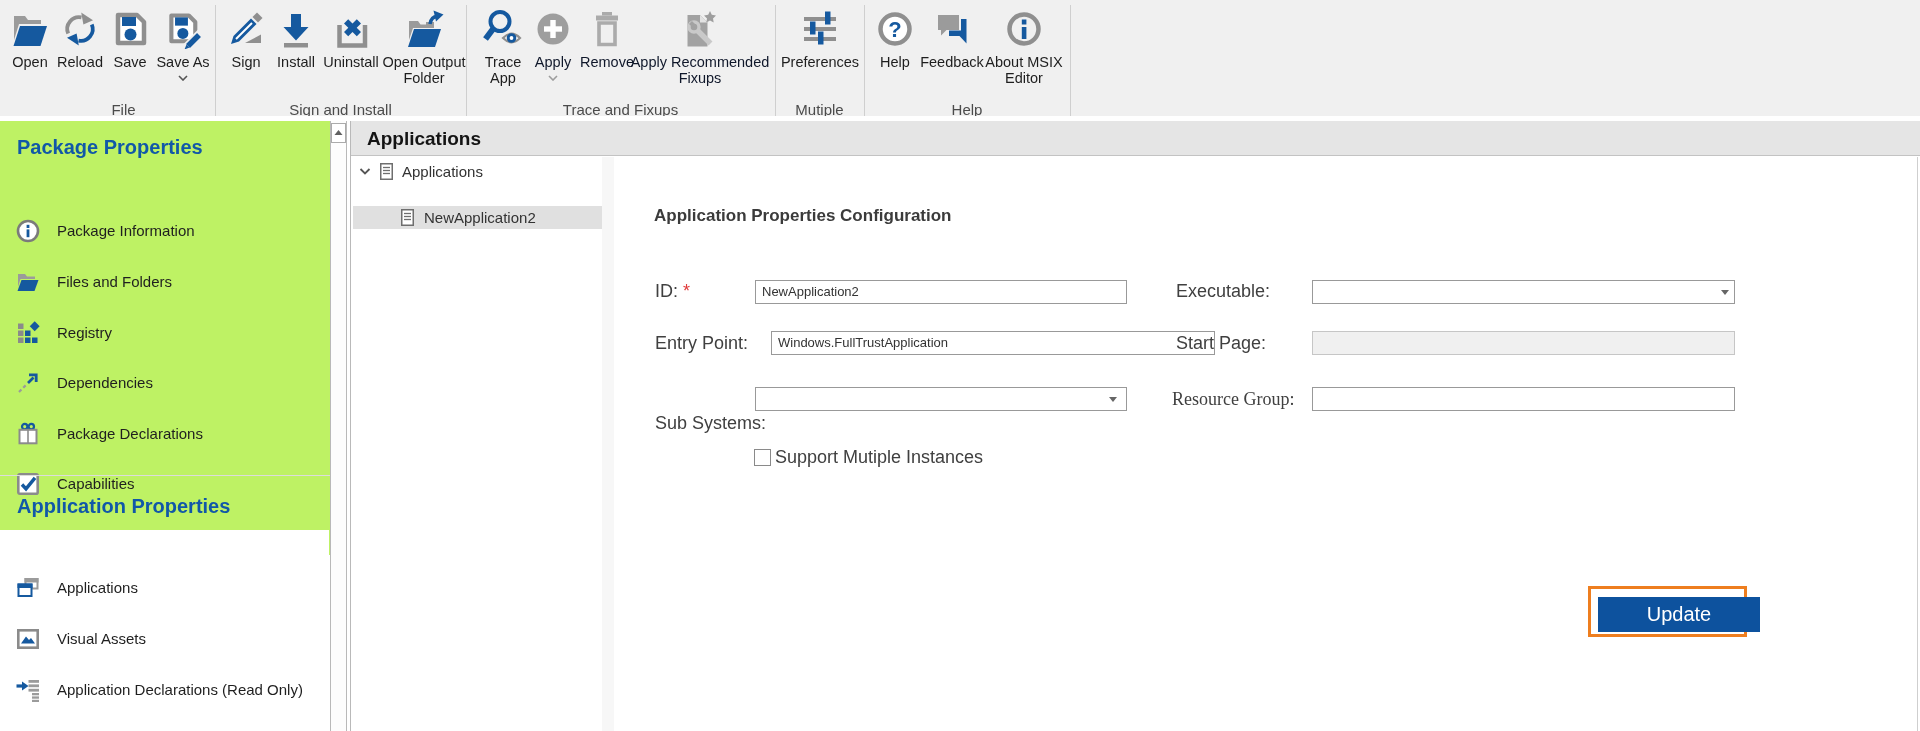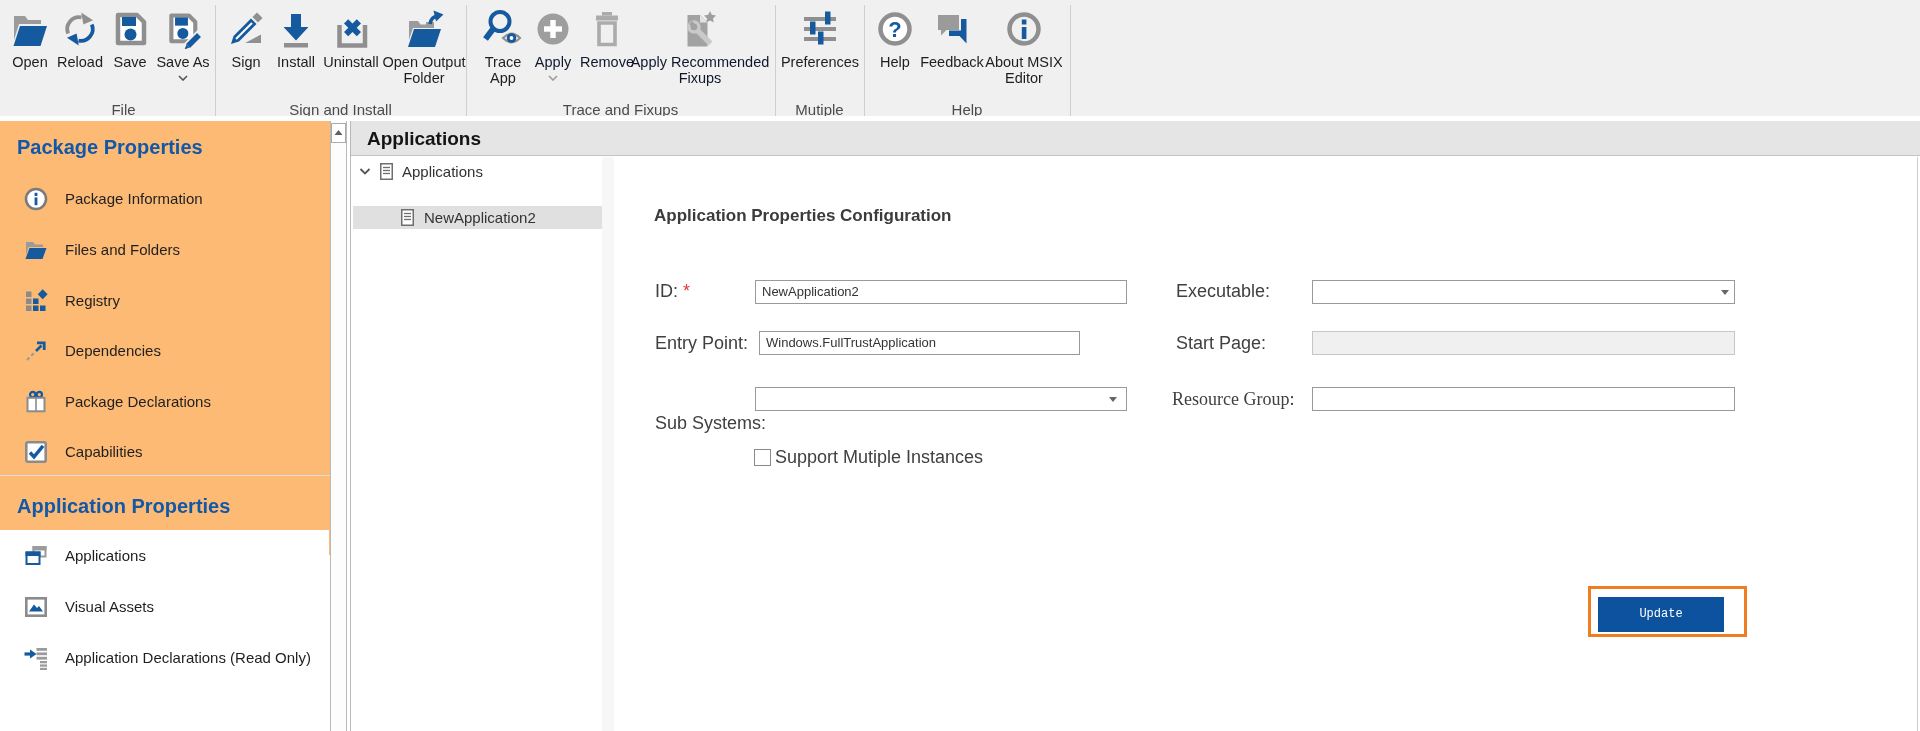--- a/index.html
+++ b/index.html
@@ -12,23 +12,23 @@
 #toolbar { position:absolute; left:0; top:0; width:1920px; height:116px; background:#f0f0f0; }
 .tbi { position:absolute; text-align:center; }
 .tbi .lbl { position:absolute; top:54px; left:0; right:0; font-size:14.5px; line-height:16px; color:#1e1e1e; white-space:pre; }
 .tbi .lbl.dis { color:#0f172a; }
 .tbi svg { position:absolute; top:9px; left:50%; margin-left:-20px; }
 .tbsep { position:absolute; top:5px; height:111px; width:1px; background:#cfcfcf; }
 .tbgrp { position:absolute; top:102px; height:16px; font-size:15px; line-height:16px; color:#4b4b4b; text-align:center; }
 .tbi svg.chev { position:absolute; top:75px; left:50%; margin-left:-5px; width:10px; height:6px; }
 
 
-#sidebar { position:absolute; left:0; top:121px; width:330px; height:434px; background:#fdba74; }
+#sidebar { position:absolute; left:0; top:121px; width:330px; height:434px; background:#bef264; }
 .sbhdr { position:absolute; left:17px; font-size:20px; font-weight:bold; color:#1158a8; }
-.sbitem { position:absolute; left:8px; width:330px; height:24px; }
+.sbitem { position:absolute; left:0; width:330px; height:24px;margin-top:32px; }
 .sbitem svg { position:absolute; left:16px; top:0; }
 .sbitem span { position:absolute; left:57px; top:0; line-height:24px; font-size:15px; color:#1f1f1f; }
 #sbsel { position:absolute; left:0; top:409px; width:329px; height:51px; background:#fff; }
 #sbdiv { position:absolute; left:0; top:354px; width:330px; height:1px; background:#dcdcdc; }
 
 
 #sscroll { position:absolute; left:330px; top:121px; width:17px; height:610px; background:#fdfdfd; border-left:1px solid #b9b9b9; border-right:1px solid #b9b9b9; }
 #sscroll .up { position:absolute; left:0px; top:2px; width:15px; height:20px; background:#fff; border:1px solid #ababab; }
 
 
@@ -342,31 +342,31 @@
 
     <div style="position:absolute;left:303px;top:49px;font-size:17px;font-weight:bold;color:#3b3b3b;">Application Properties Configuration</div>
 
     <div class="flabel" style="left:304px;top:124px;line-height:20px;">ID: <span style="color:#e03a3a;">*</span></div>
     <div class="finput" style="left:404px;top:123px;width:372px;">NewApplication2</div>
     <div class="flabel" style="left:825px;top:124px;line-height:20px;">Executable:</div>
     <div class="finput" style="left:961px;top:123px;width:423px;"></div>
     <div class="darrow" style="left:1370px;top:133px;"></div>
 
     <div class="flabel" style="left:304px;top:176px;line-height:20px;">Entry Point:</div>
-    <div class="finput" style="left:408px;top:174px;width:321px;">Windows.FullTrustApplication</div>
+    <div class="finput" style="left:420px;top:174px;width:444px;">Windows.FullTrustApplication</div>
     <div class="flabel" style="left:825px;top:176px;line-height:20px;">Start Page:</div>
     <div class="finput fdis" style="left:961px;top:174px;width:423px;"></div>
 
     <div class="flabel" style="left:304px;top:232px;line-height:20px;margin-top:24px;">Sub Systems:</div>
     <div class="finput" style="left:404px;top:230px;width:372px;"></div>
     <div class="darrow" style="left:758px;top:240px;"></div>
     <div class="flabel" style="left:821px;top:232px;line-height:20px;font-family:Liberation Serif, serif;">Resource Group:</div>
     <div class="finput" style="left:961px;top:230px;width:423px;"></div>
 
     <div style="position:absolute;left:403px;top:292px;width:17px;height:17px;background:#fff;border:1px solid #8a8a8a;"></div>
     <div class="flabel" style="left:424px;top:292px;line-height:17px;font-size:18px;">Support Mutiple Instances</div>
 
     <div style="position:absolute;left:1237px;top:429px;width:159px;height:51px;border:3px solid #ee7e1f;background:#fff;"></div>
-    <div style="position:absolute;left:1247px;top:440px;width:126px;height:35px;background:#0d529e;color:#fff;font-size:12px;text-align:center;line-height:35px;font-family:Liberation Mono, monospace;">Update</div>
+    <div style="position:absolute;left:1247px;top:440px;width:162px;height:35px;background:#0d529e;color:#fff;font-size:20px;text-align:center;line-height:35px;">Update</div>
   </div>
   <div id="rborder"></div>
   <div class="abs" style="left:350px;top:121px;width:1px;height:610px;background:#b9b9b9;"></div>
 </div>
 
 </body></html>

